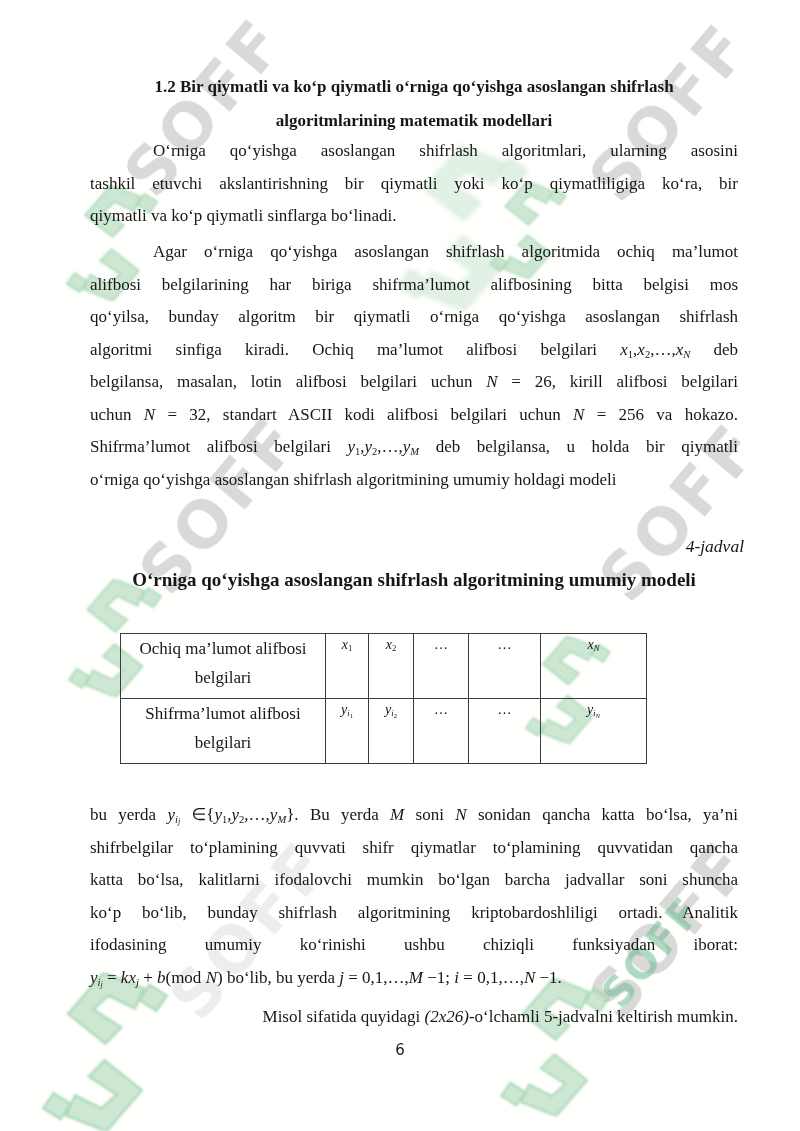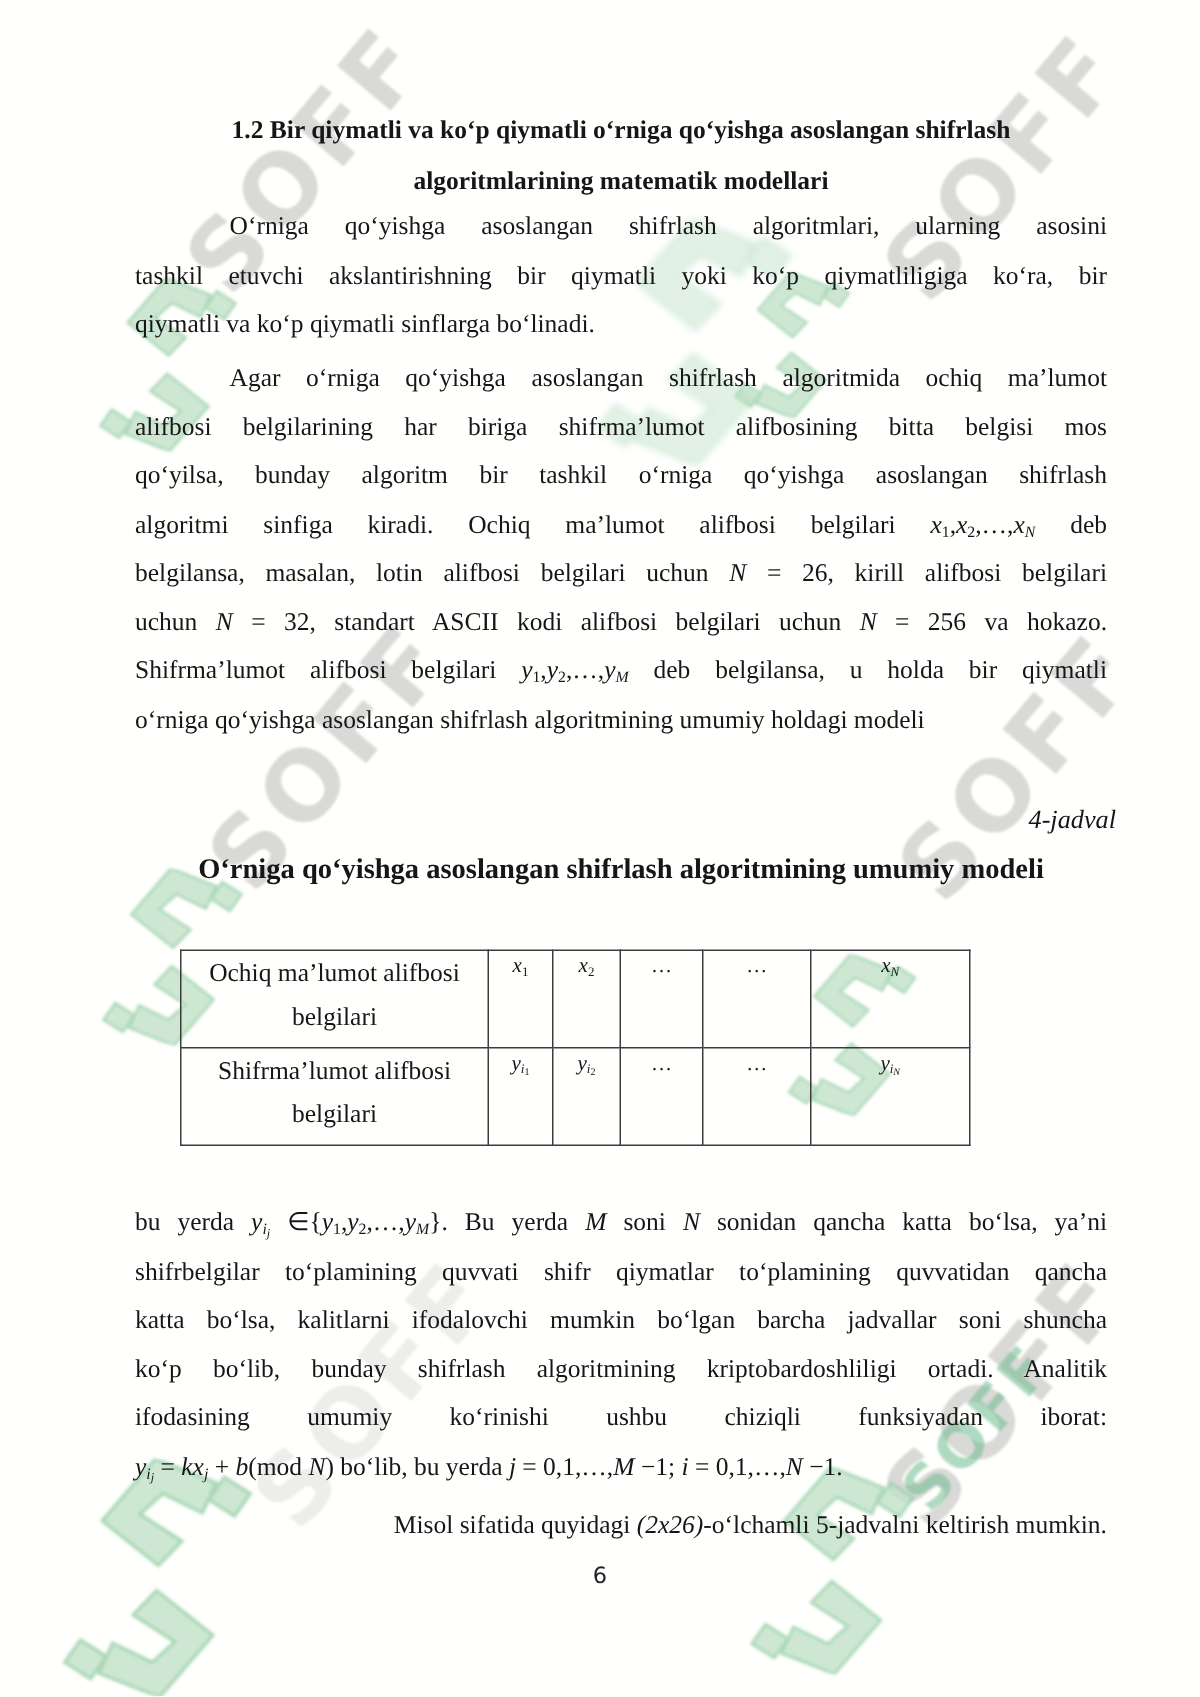--- a/index.html
+++ b/index.html
@@ -98,21 +98,21 @@
 
     <div class="blk" style="top:135px;">
       <div class="ln jl ind"><span>O‘rniga qo‘yishga asoslangan shifrlash algoritmlari, ularning asosini</span></div>
       <div class="ln jl"><span>tashkil etuvchi akslantirishning bir qiymatli yoki ko‘p qiymatliligiga ko‘ra, bir</span></div>
       <div class="ln"><span>qiymatli va  ko‘p qiymatli sinflarga bo‘linadi.</span></div>
     </div>
 
     <div class="blk" style="top:236px;">
       <div class="ln jl ind"><span>Agar o‘rniga qo‘yishga asoslangan shifrlash algoritmida ochiq ma’lumot</span></div>
       <div class="ln jl"><span>alifbosi belgilarining har biriga  shifrma’lumot alifbosining bitta belgisi mos</span></div>
-      <div class="ln jl"><span>qo‘yilsa, bunday algoritm bir tashkil o‘rniga qo‘yishga asoslangan shifrlash</span></div>
+      <div class="ln jl"><span>qo‘yilsa, bunday algoritm bir qiymatli o‘rniga qo‘yishga asoslangan shifrlash</span></div>
       <div class="ln jl"><span>algoritmi sinfiga kiradi. Ochiq ma’lumot alifbosi belgilari </span><span class="mi">x</span><span class="sb">1</span><span>,</span><span class="mi">x</span><span class="sb">2</span><span>,…,</span><span class="mi">x</span><span class="sbi">N</span><span> deb</span></div>
       <div class="ln jl"><span>belgilansa, masalan, lotin alifbosi belgilari uchun </span><span class="mi">N</span><span> = 26, kirill alifbosi belgilari</span></div>
       <div class="ln jl"><span>uchun </span><span class="mi">N</span><span> = 32, standart ASCII kodi alifbosi belgilari uchun </span><span class="mi">N</span><span> = 256 va hokazo.</span></div>
       <div class="ln jl"><span>Shifrma’lumot alifbosi belgilari  </span><span class="mi">y</span><span class="sb">1</span><span>,</span><span class="mi">y</span><span class="sb">2</span><span>,…,</span><span class="mi">y</span><span class="sbi">M</span><span> deb belgilansa, u holda bir qiymatli</span></div>
       <div class="ln"><span>o‘rniga qo‘yishga asoslangan shifrlash algoritmining umumiy holdagi modeli</span></div>
     </div>
 
     <div class="blk caption" style="top:530px;width:654px;">4-jadval</div>
 
     <div class="blk table-title" style="top:564px;">O‘rniga qo‘yishga asoslangan shifrlash algoritmining umumiy modeli</div>

